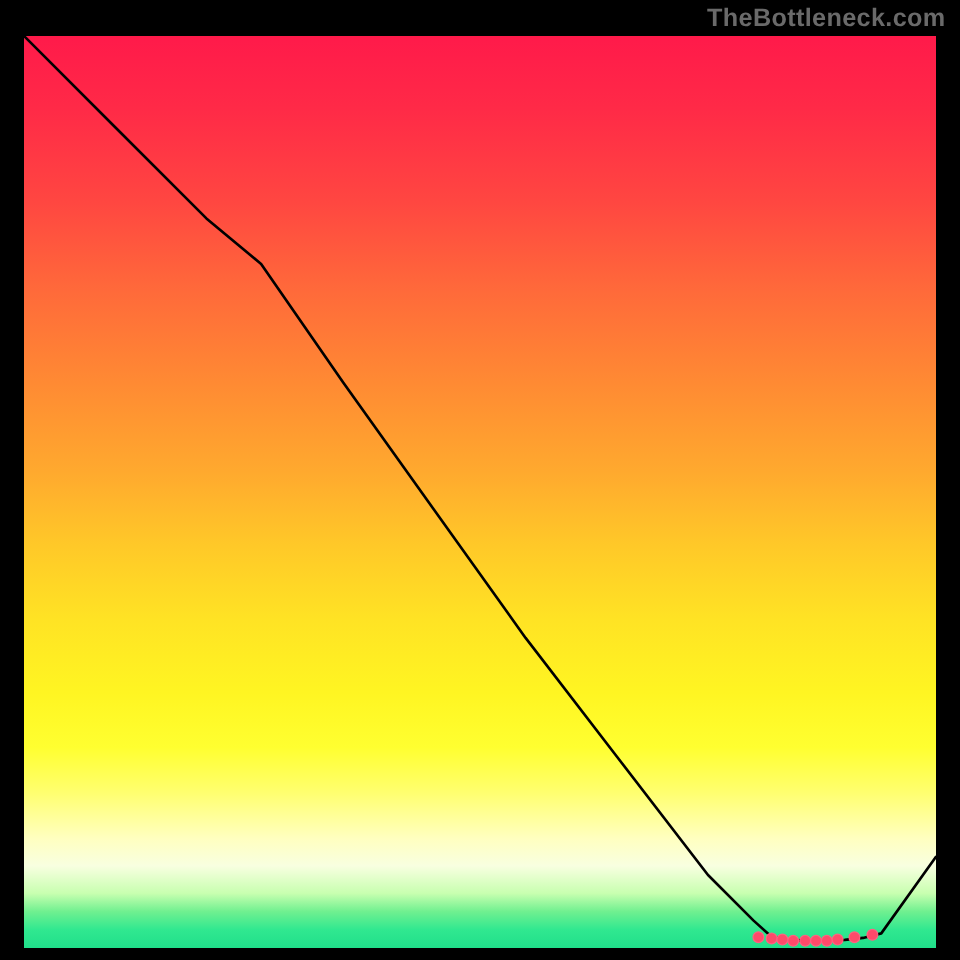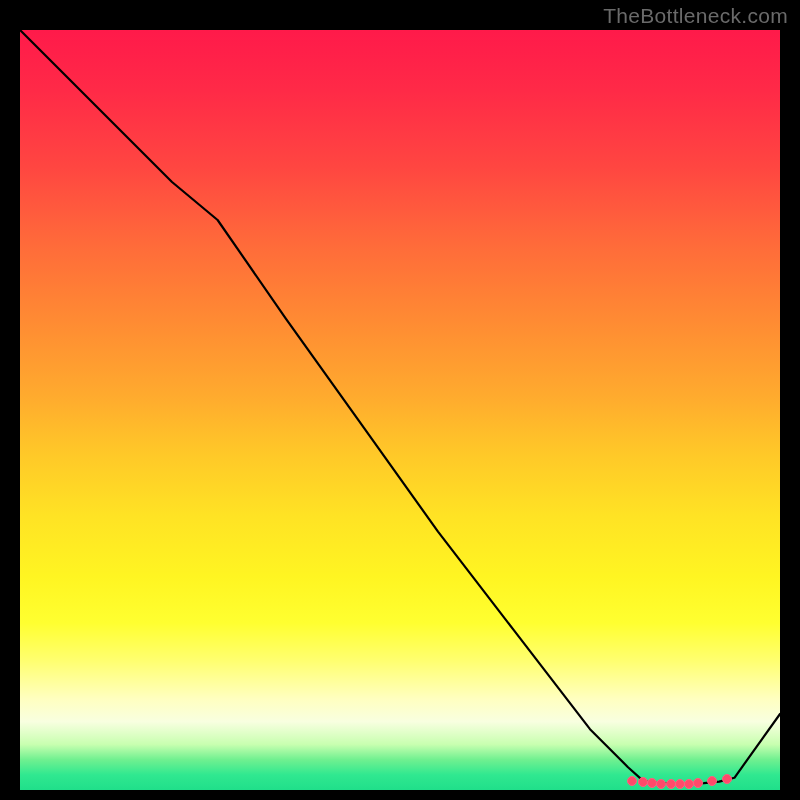--- a/index.html
+++ b/index.html
@@ -1,17 +1,17 @@
 <!DOCTYPE html>
 <html><head>
 <meta charset="utf-8">
 <style>
 *{margin:0;padding:0;box-sizing:border-box}
 body{background:#000;width:800px;height:800px;position:relative;font-family:Arial,sans-serif}
-.attribution{position:absolute;top:4px;right:12px;color:#6a6a6a;font-size:21px;font-weight:400;letter-spacing:0.3px}
+.attribution{position:absolute;top:4px;right:12px;color:#6a6a6a;font-size:21px;font-weight:700;letter-spacing:0.3px}
 .chart-container{position:absolute;left:20px;top:30px;width:760px;height:760px;background:#000}
 .plot-area{position:absolute;left:0;top:0;width:760px;height:760px}
 .gradient-bg{position:absolute;left:0;top:0;width:100%;height:100%;background:linear-gradient(to bottom,
   #ff1a4a 0%,
   #ff2a47 8%,
   #ff4641 18%,
   #ff6a3a 28%,
   #ff8a33 38%,
   #ffaa2e 48%,
   #ffc928 56%,

